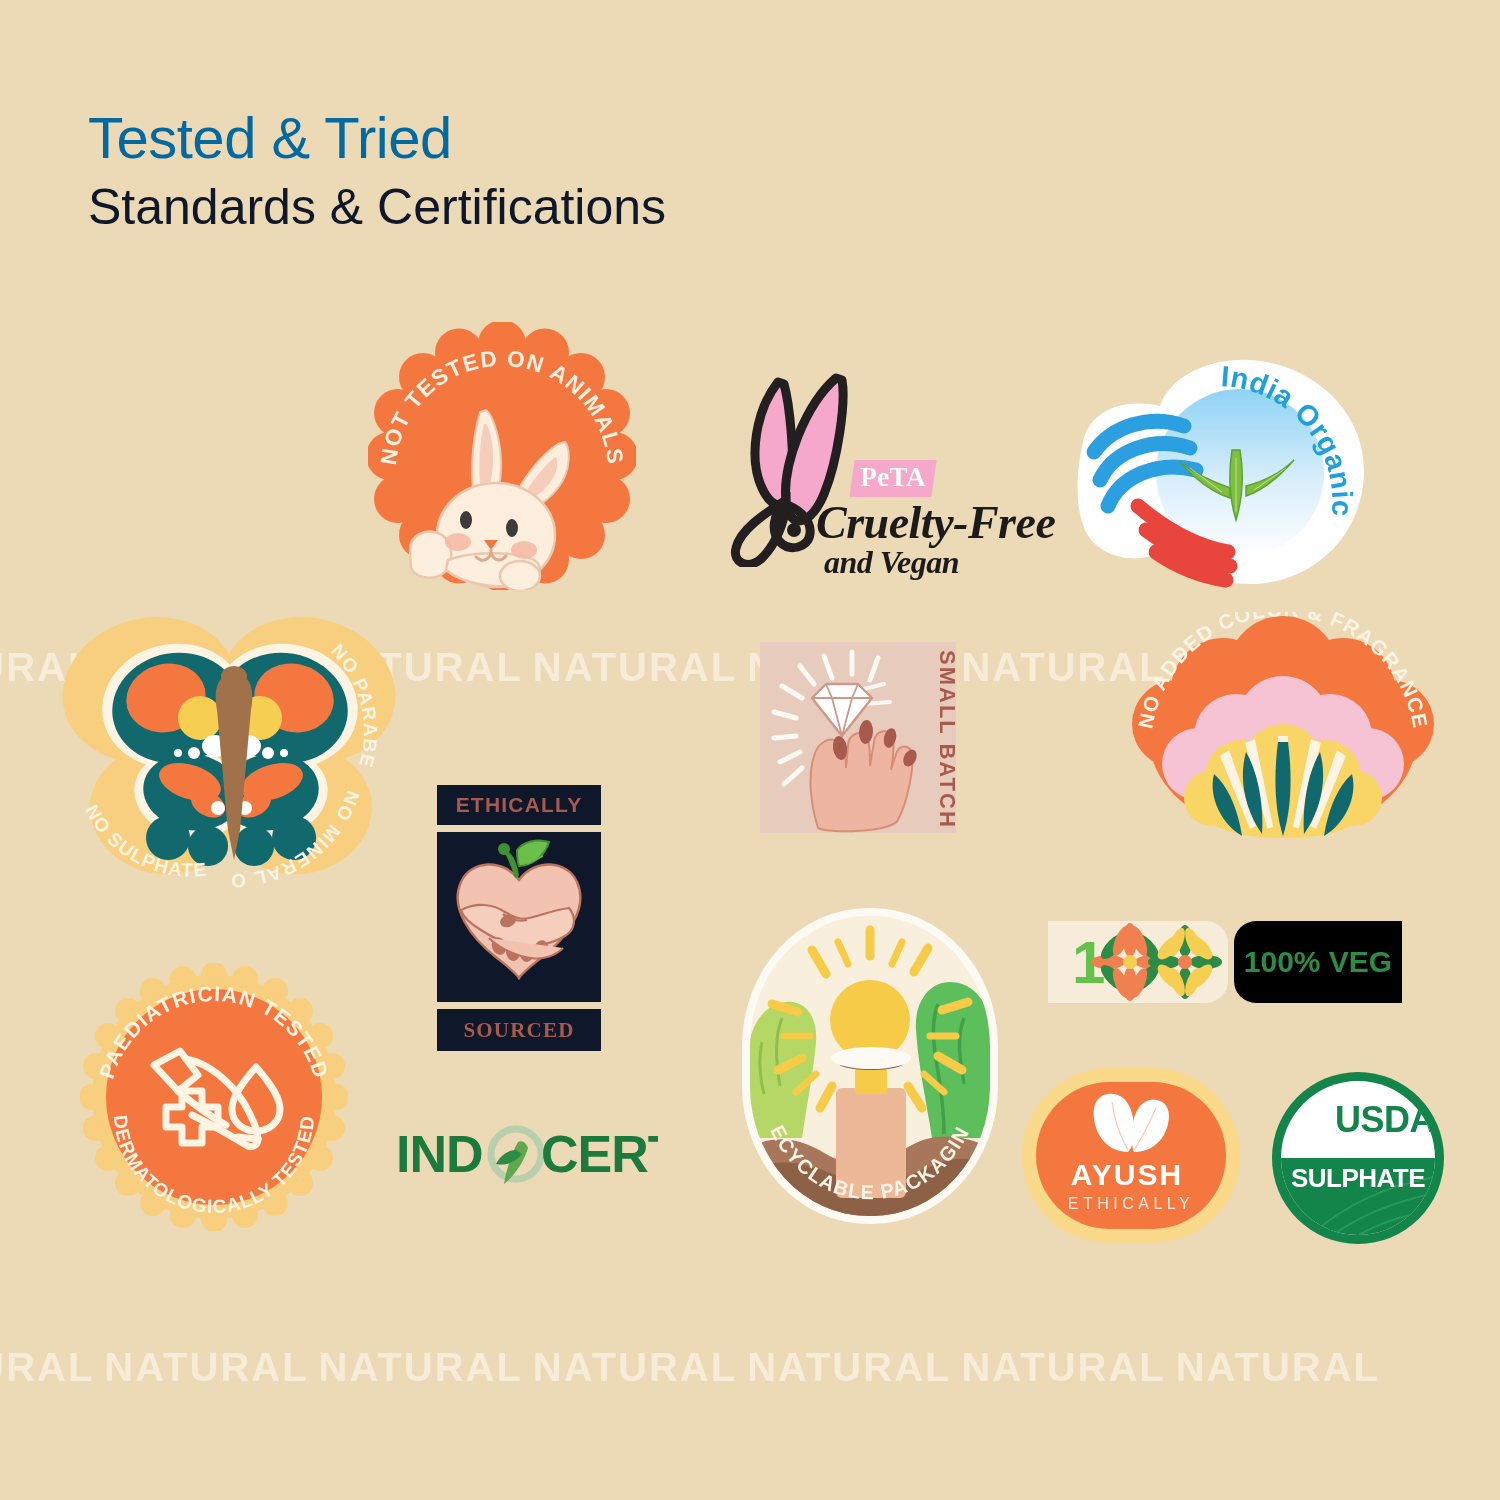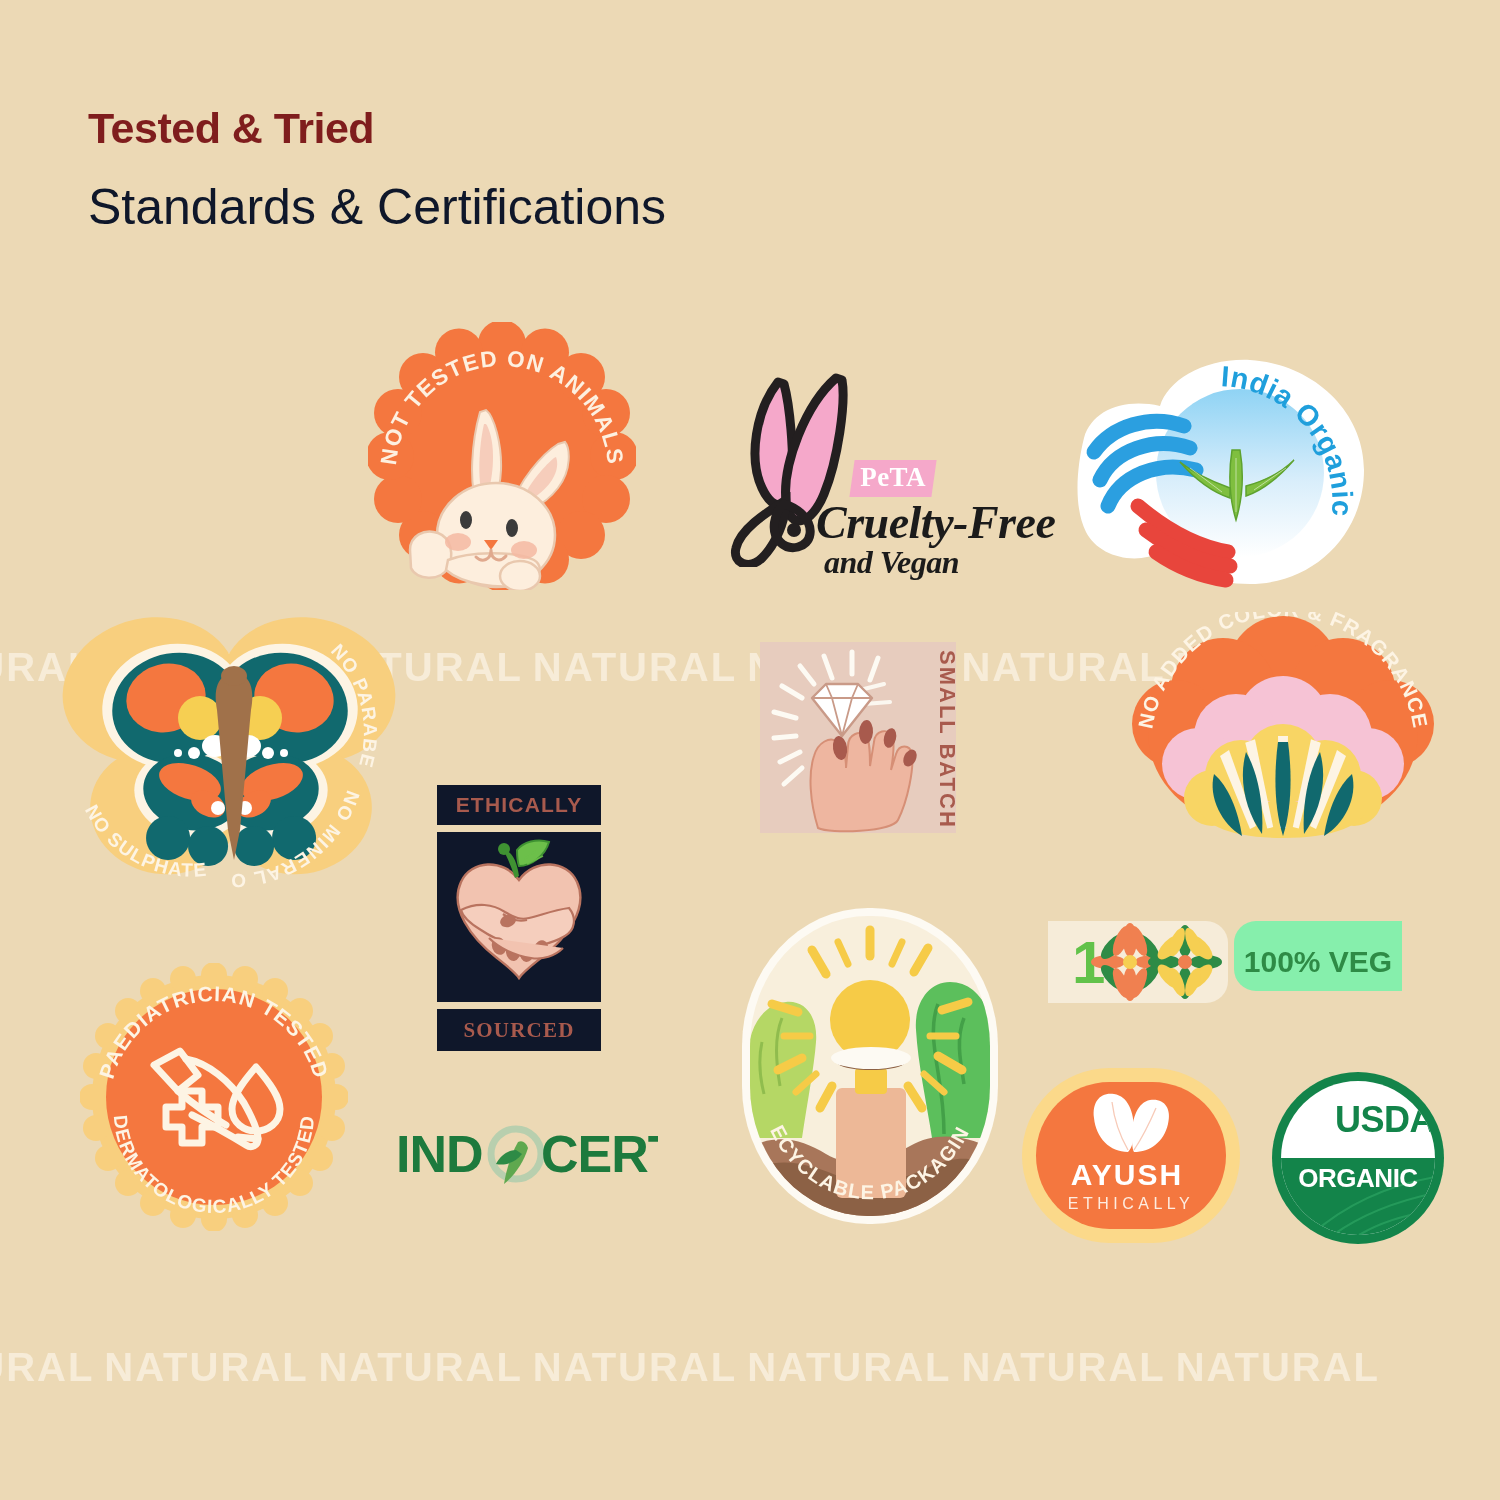--- a/index.html
+++ b/index.html
@@ -24,21 +24,21 @@
   }
   .wm-row.mid{top:645px;}
   .wm-row.bot{top:1345px;}
   .wm-row .wm{width:250px;text-align:left;}
   .wm-row.mid{left:-110px;}
   .wm-row.bot{left:-110px;}
 
   
   .title{
     position:absolute;left:88px;top:104px;
-    font-size:43px;font-weight:700;color:#7f1d1d;
+    font-size:58px;font-weight:400;color:#0369a1;
     letter-spacing:-0.5px;
     font-family:"Liberation Sans", sans-serif;
   }
   .subtitle{
     position:absolute;left:88px;top:178px;
     font-size:50px;font-weight:400;color:#0f172a;
     letter-spacing:0px;
     font-family:"Liberation Sans", sans-serif;
   }
 
@@ -144,21 +144,21 @@
     -webkit-mask-composite: source-in, source-in, source-in, source-in;
     mask:
       radial-gradient(circle at 50% 0, transparent 5.5px, #000 6px) 0 0/15px 15px repeat-x,
       radial-gradient(circle at 50% 100%, transparent 5.5px, #000 6px) 0 100%/15px 15px repeat-x,
       radial-gradient(circle at 0 50%, transparent 5.5px, #000 6px) 0 0/15px 15px repeat-y,
       radial-gradient(circle at 100% 50%, transparent 5.5px, #000 6px) 100% 0/15px 15px repeat-y,
       linear-gradient(#000,#000);
     mask-composite: intersect;
   }
   .vt-left{position:absolute;left:14px;top:14px;width:180px;height:82px;background:#f6ecd9;border-radius:0 22px 22px 0;}
-  .vt-right{position:absolute;left:200px;top:14px;width:168px;height:70px;background:#86efac;border-radius:22px 0 0 22px;}
+  .vt-right{position:absolute;left:200px;top:14px;width:168px;height:82px;background:#000000;border-radius:22px 0 0 22px;}
   .vt-label{
     position:absolute;left:0;top:0;width:168px;height:82px;line-height:82px;text-align:center;
     color:#2e8b46;font-weight:700;font-size:30px;letter-spacing:0px;
     font-family:"Liberation Sans", sans-serif;
   }
   .vt-one{
     position:absolute;left:24px;top:12px;
     font-size:60px;font-weight:700;color:#62c24a;line-height:60px;
     font-family:"Liberation Sans", sans-serif;
   }
@@ -748,17 +748,17 @@
     <div class="us-face">
       <div class="us-lower"></div>
       <svg viewBox="0 0 154 154" width="154" height="154" style="position:absolute;inset:0">
         <g stroke="#2aa05f" stroke-width="2.2" fill="none" opacity="0.8">
           <path d="M154 96 C110 104 66 122 30 154"></path>
           <path d="M154 112 C116 120 80 134 52 154"></path>
           <path d="M150 130 C124 134 98 142 78 154"></path>
         </g>
       </svg>
       <div class="us-u">USDA</div>
-      <div class="us-o">ORGANIC</div>
+      <div class="us-o">SULPHATE</div>
     </div>
   </div>
 
 </div>
 
 </body></html>

